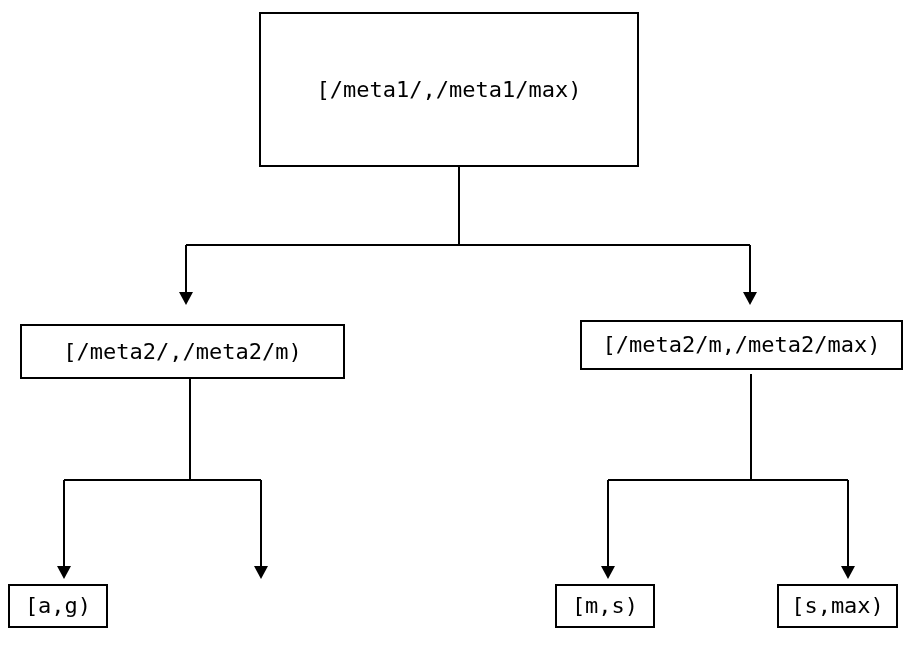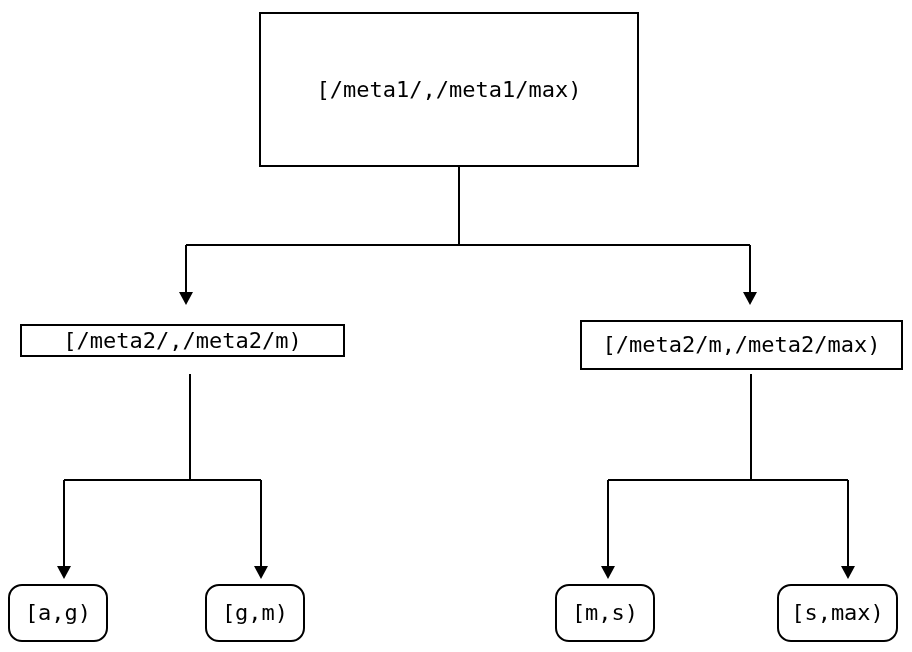--- a/index.html
+++ b/index.html
@@ -45,35 +45,34 @@
     top: 12px;
     width: 380px;
     height: 155px;
   }
   #node-root .node-label { font-size: 22px; }
   
   #node-mid-left {
     left: 20px;
     top: 324px;
     width: 325px;
-    height: 33px;
+    height: 55px;
   }
   #node-mid-right {
     left: 580px;
     top: 320px;
     width: 323px;
     height: 50px;
   }
   #node-mid-left .node-label,
   #node-mid-right .node-label { font-size: 22px; }
   
   .leaf {
     top: 584px;
-    height: 58px;
-    border-radius: 14px;
+    height: 44px;
   }
   .leaf .node-label { font-size: 22px; }
   #node-leaf-ag   { left: 8px;   width: 100px; }
   #node-leaf-gm   { left: 205px; width: 100px; }
   #node-leaf-ms   { left: 555px; width: 100px; }
   #node-leaf-smax { left: 777px; width: 121px; text-align: right; }
 </style>
 </head>
 <body>
 
@@ -116,23 +115,20 @@
   </div>
 
   <div class="node" id="node-mid-right">
     <span class="node-label">[/meta2/m,/meta2/max)</span>
   </div>
 
   <div class="node leaf" id="node-leaf-ag">
     <span class="node-label">[a,g)</span>
   </div>
 
-  <div class="node leaf" id="node-leaf-gm">
-    <span class="node-label">[g,m)</span>
-  </div>
 
   <div class="node leaf" id="node-leaf-ms">
     <span class="node-label">[m,s)</span>
   </div>
 
   <div class="node leaf" id="node-leaf-smax">
     <span class="node-label">[s,max)</span>
   </div>
 
 </div>

